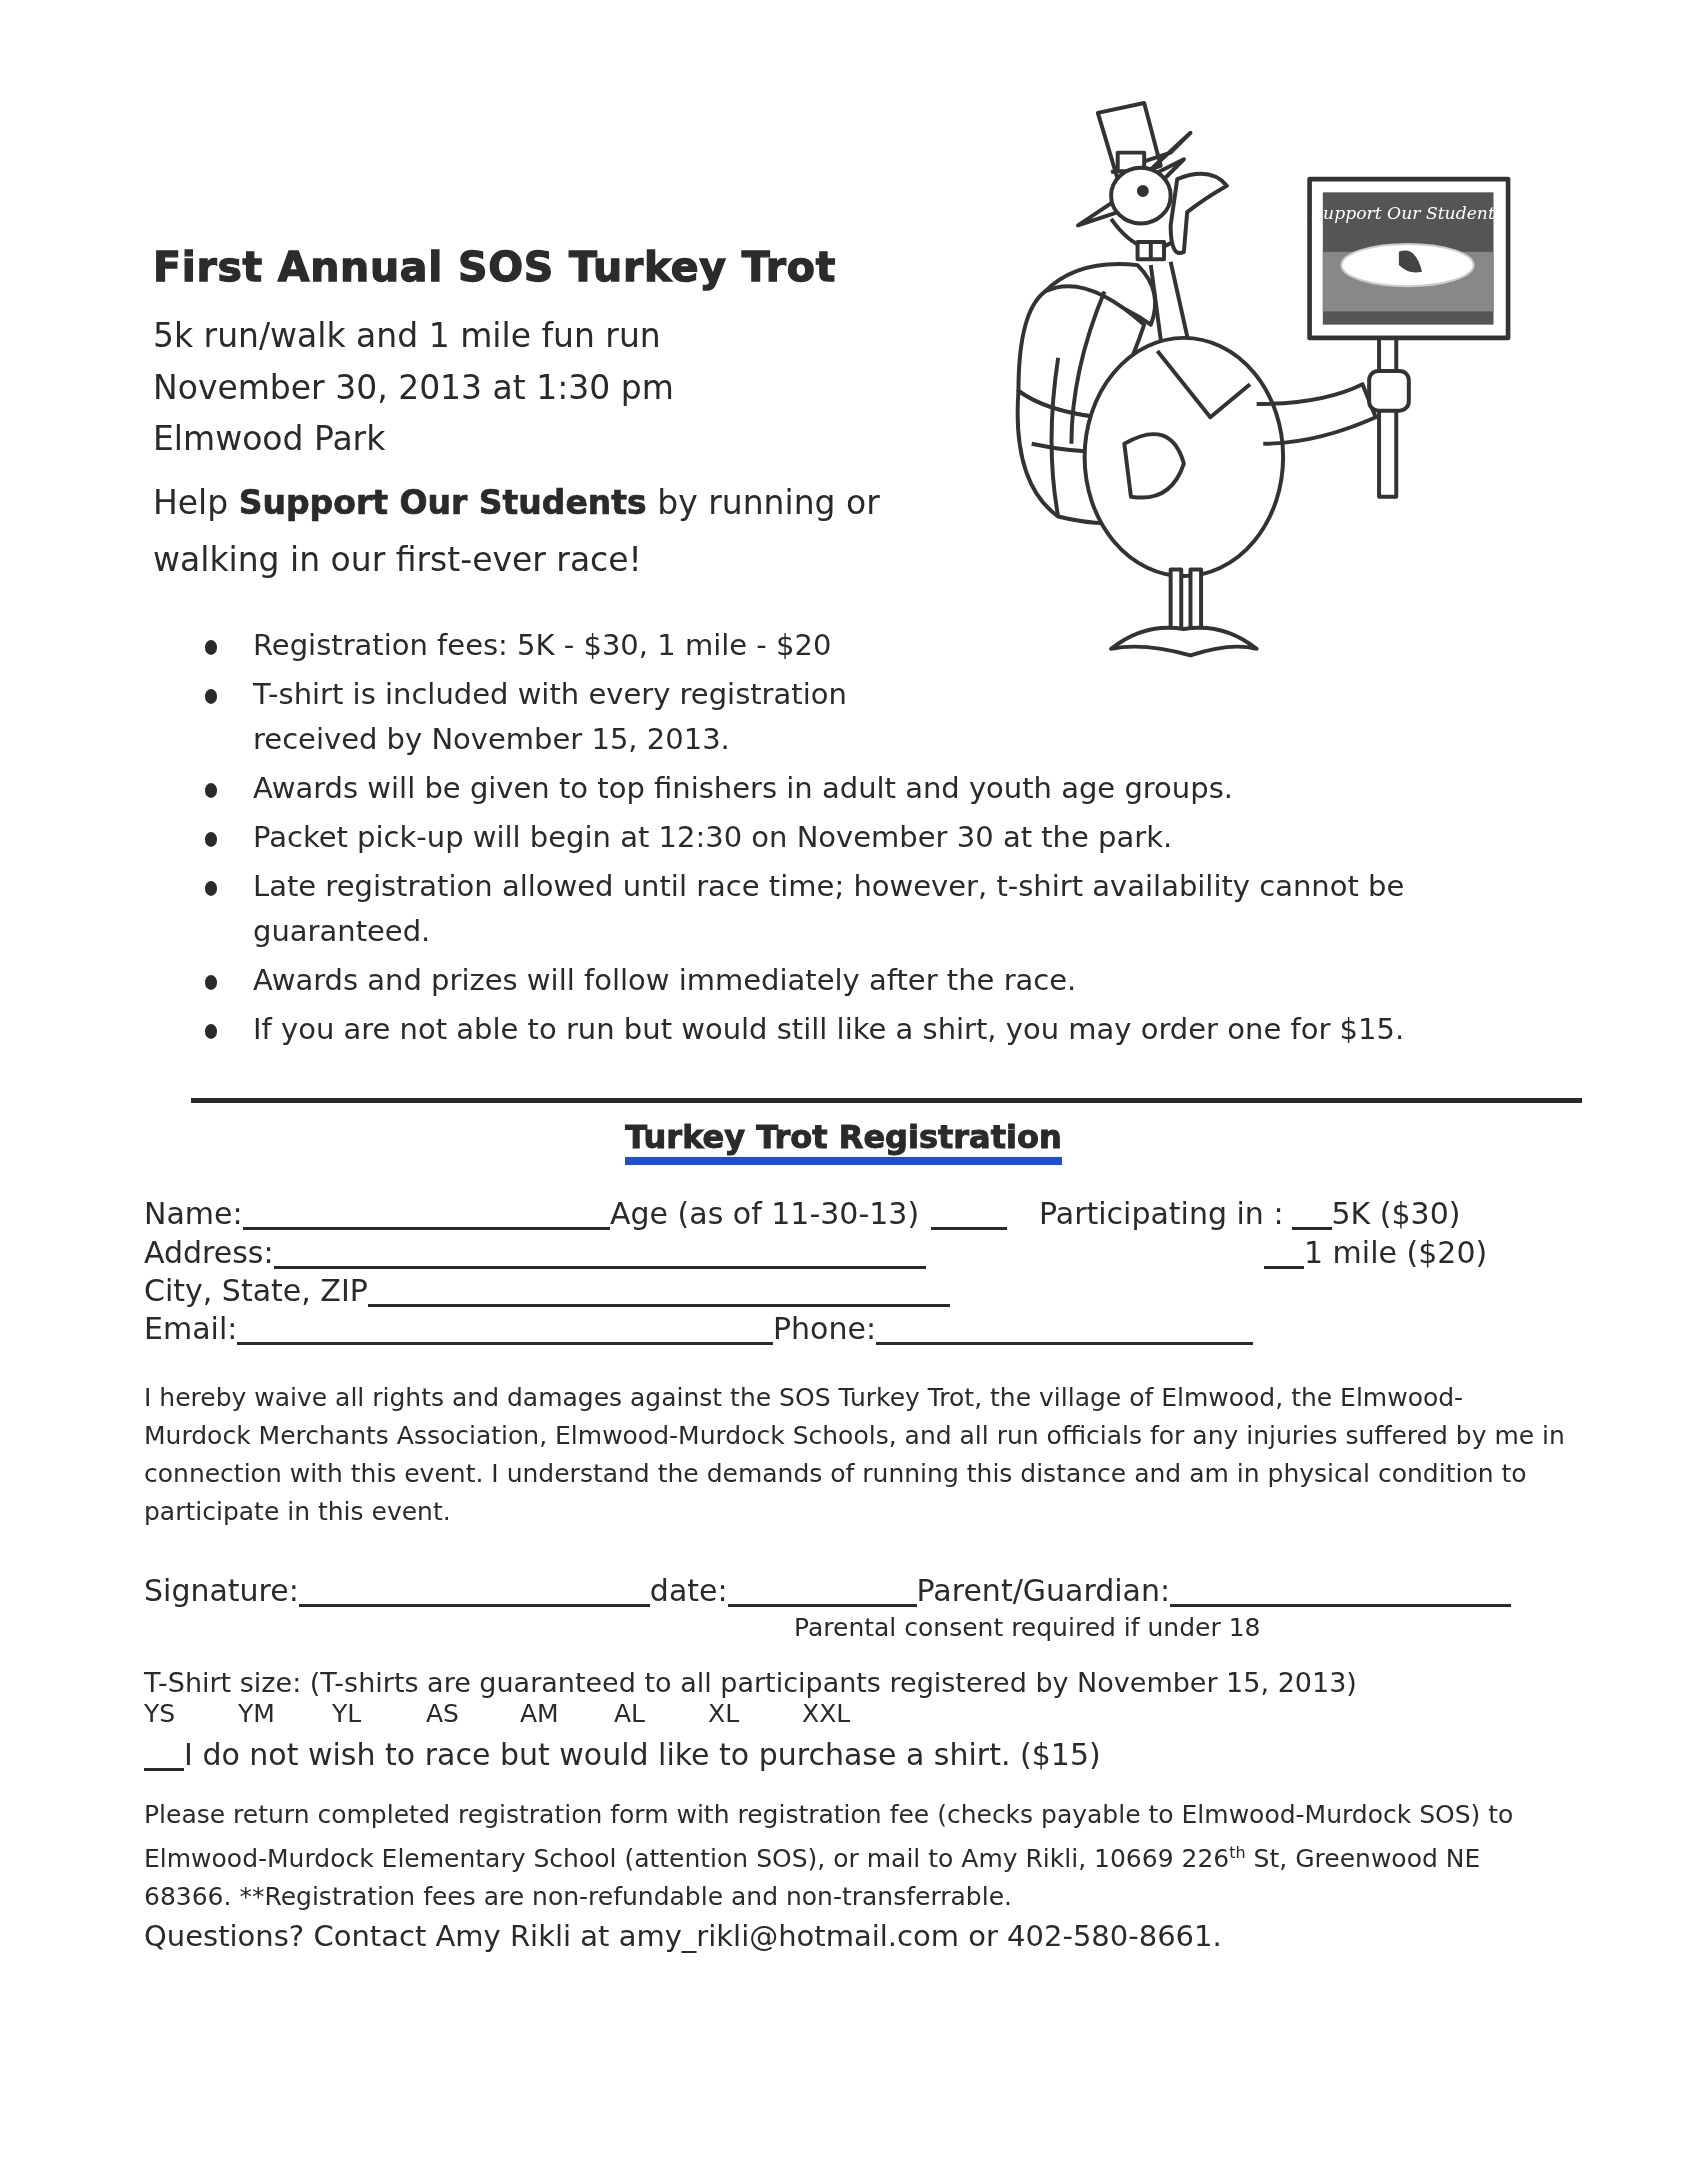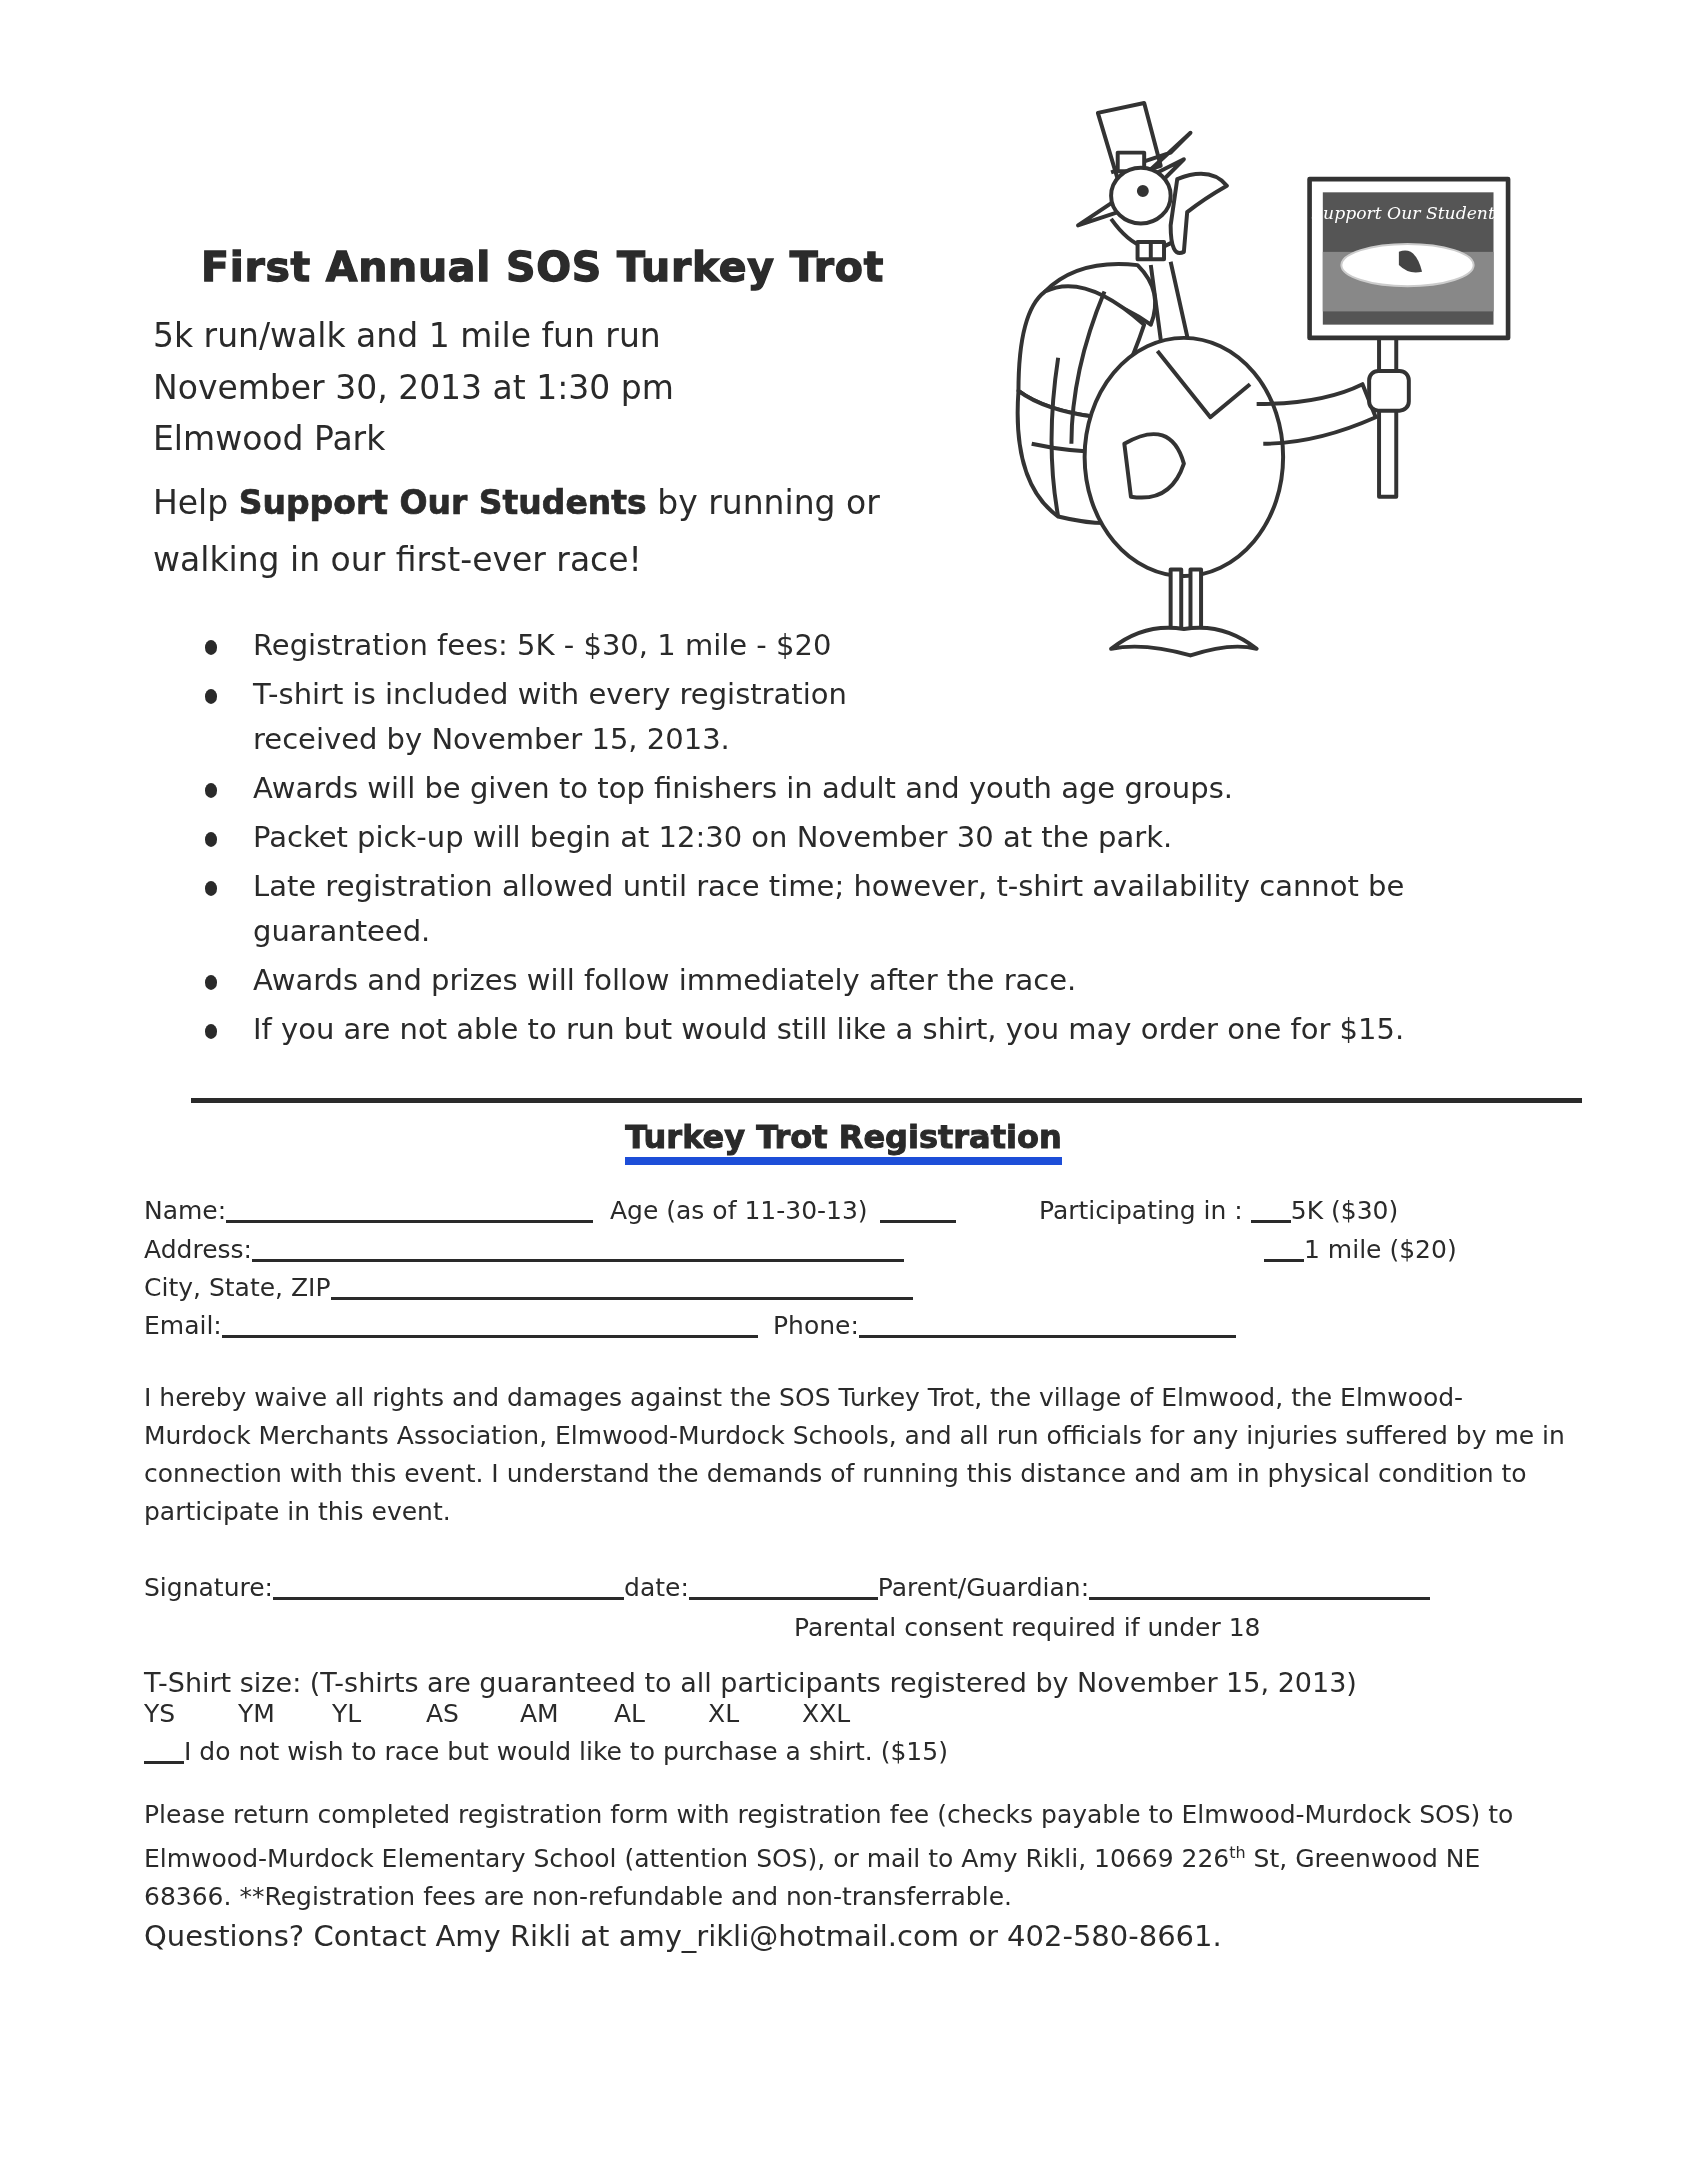--- a/index.html
+++ b/index.html
@@ -3,37 +3,37 @@
 <meta charset="utf-8">
 <style>
   html, body { margin: 0; padding: 0; background: #ffffff; }
   body {
     width: 1687px; height: 2183px; position: relative; overflow: hidden;
     font-family: "DejaVu Sans", sans-serif; color: #2a2a2a;
   }
   .abs { position: absolute; }
   .title {
     left: 153px; top: 243px; font-size: 41px; font-weight: 900;
-    font-family: "DejaVu Sans", sans-serif; letter-spacing: 0.7px; color: #2b2b2b; margin-left: 48px;
+    font-family: "DejaVu Sans", sans-serif; letter-spacing: 0.7px; color: #2b2b2b;
     -webkit-text-stroke: 1.3px #2b2b2b;
   }
   .sub { left: 153px; font-size: 33px; color: #2a2a2a; white-space: nowrap; }
   .bold-inline { font-weight: 900; -webkit-text-stroke: 0.7px #2a2a2a; }
   .bullets { left: 192px; top: 615px; width: 1323px; margin: 8px; padding: 0; list-style: none; }
   .bullets li { position: relative; padding-left: 53px; font-size: 29px; line-height: 45px; margin-bottom: 4px; }
   .bullets li .dot {
     position: absolute; left: 5.3px; top: 17px; width: 12px; height: 14.6px; border-radius: 50%; background: #2a2a2a;
   }
   .rule { left: 191px; top: 1098px; width: 1391px; height: 4.6px; background: #2a2a2a; }
   .reg-title {
     left: 0; width: 1687px; top: 1118px; text-align: center;
     font-size: 32px; font-weight: 900; -webkit-text-stroke: 1px #2a2a2a;
   }
   .reg-title span { border-bottom: 8px solid #1d4ed8; padding-bottom: 1.3px; }
-  .form-line { font-size: 25px; white-space: nowrap; display: flex; }
+  .form-line { font-size: 30px; white-space: nowrap; display: flex; align-items: flex-end; }
   .blank { display: inline-block; border-bottom: 3.3px solid #2a2a2a; height: 24px; margin-bottom: 1.3px; }
   .para { left: 144px; width: 1422px; font-size: 25px; line-height: 38px; }
   .sizes { left: 144px; top: 1699px; font-size: 25px; display: flex; }
   .sizes span { display: inline-block; width: 94px; }
   .contact { left: 144px; top: 1919px; font-size: 29px; white-space: nowrap; }
   sup { font-size: 16px; }
   .turkey { left: 992px; top: 73px; width: 569px; height: 629px; }
 </style>
 </head>
 <body>

